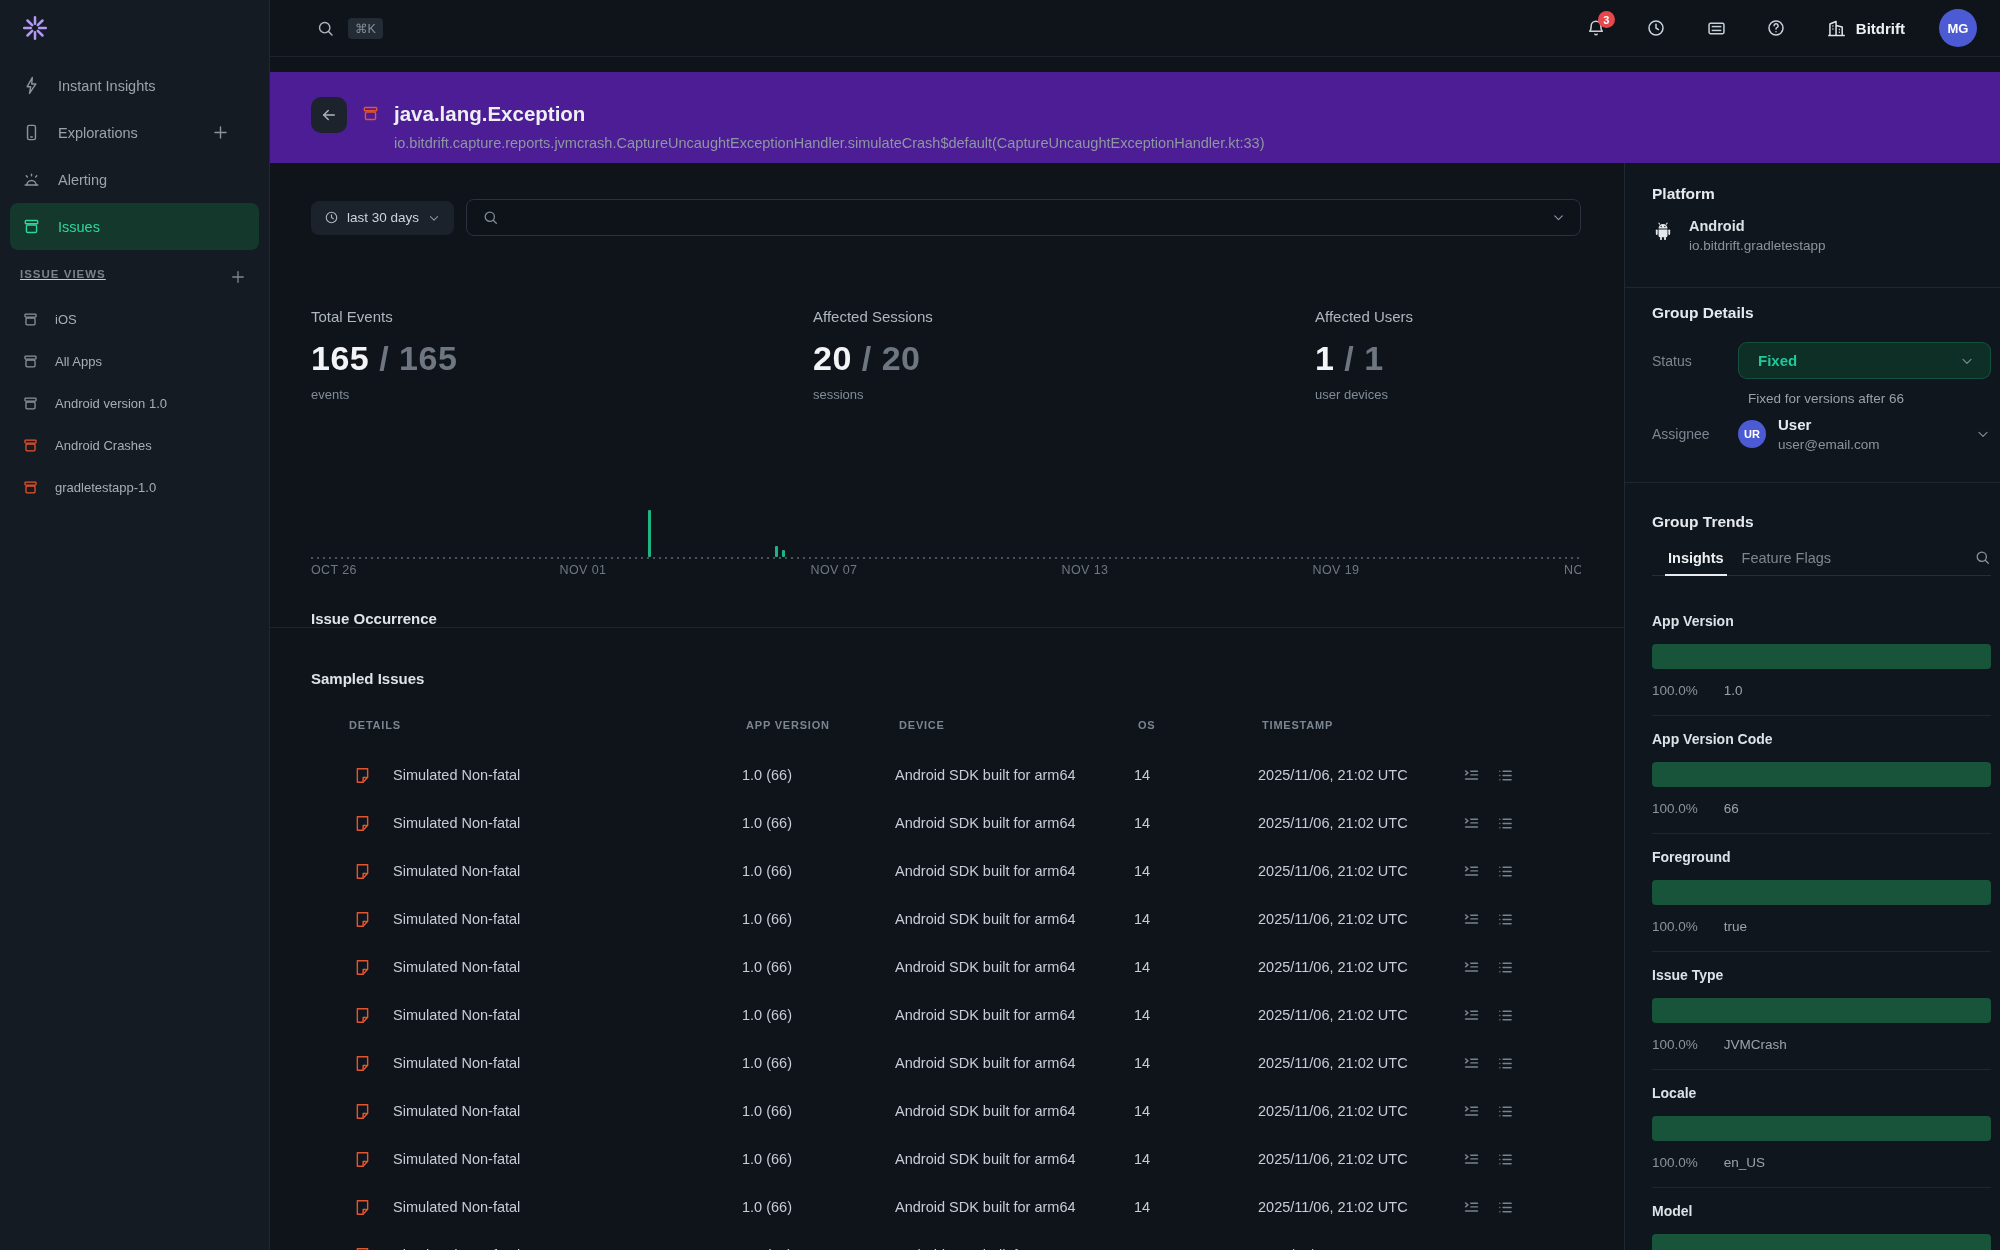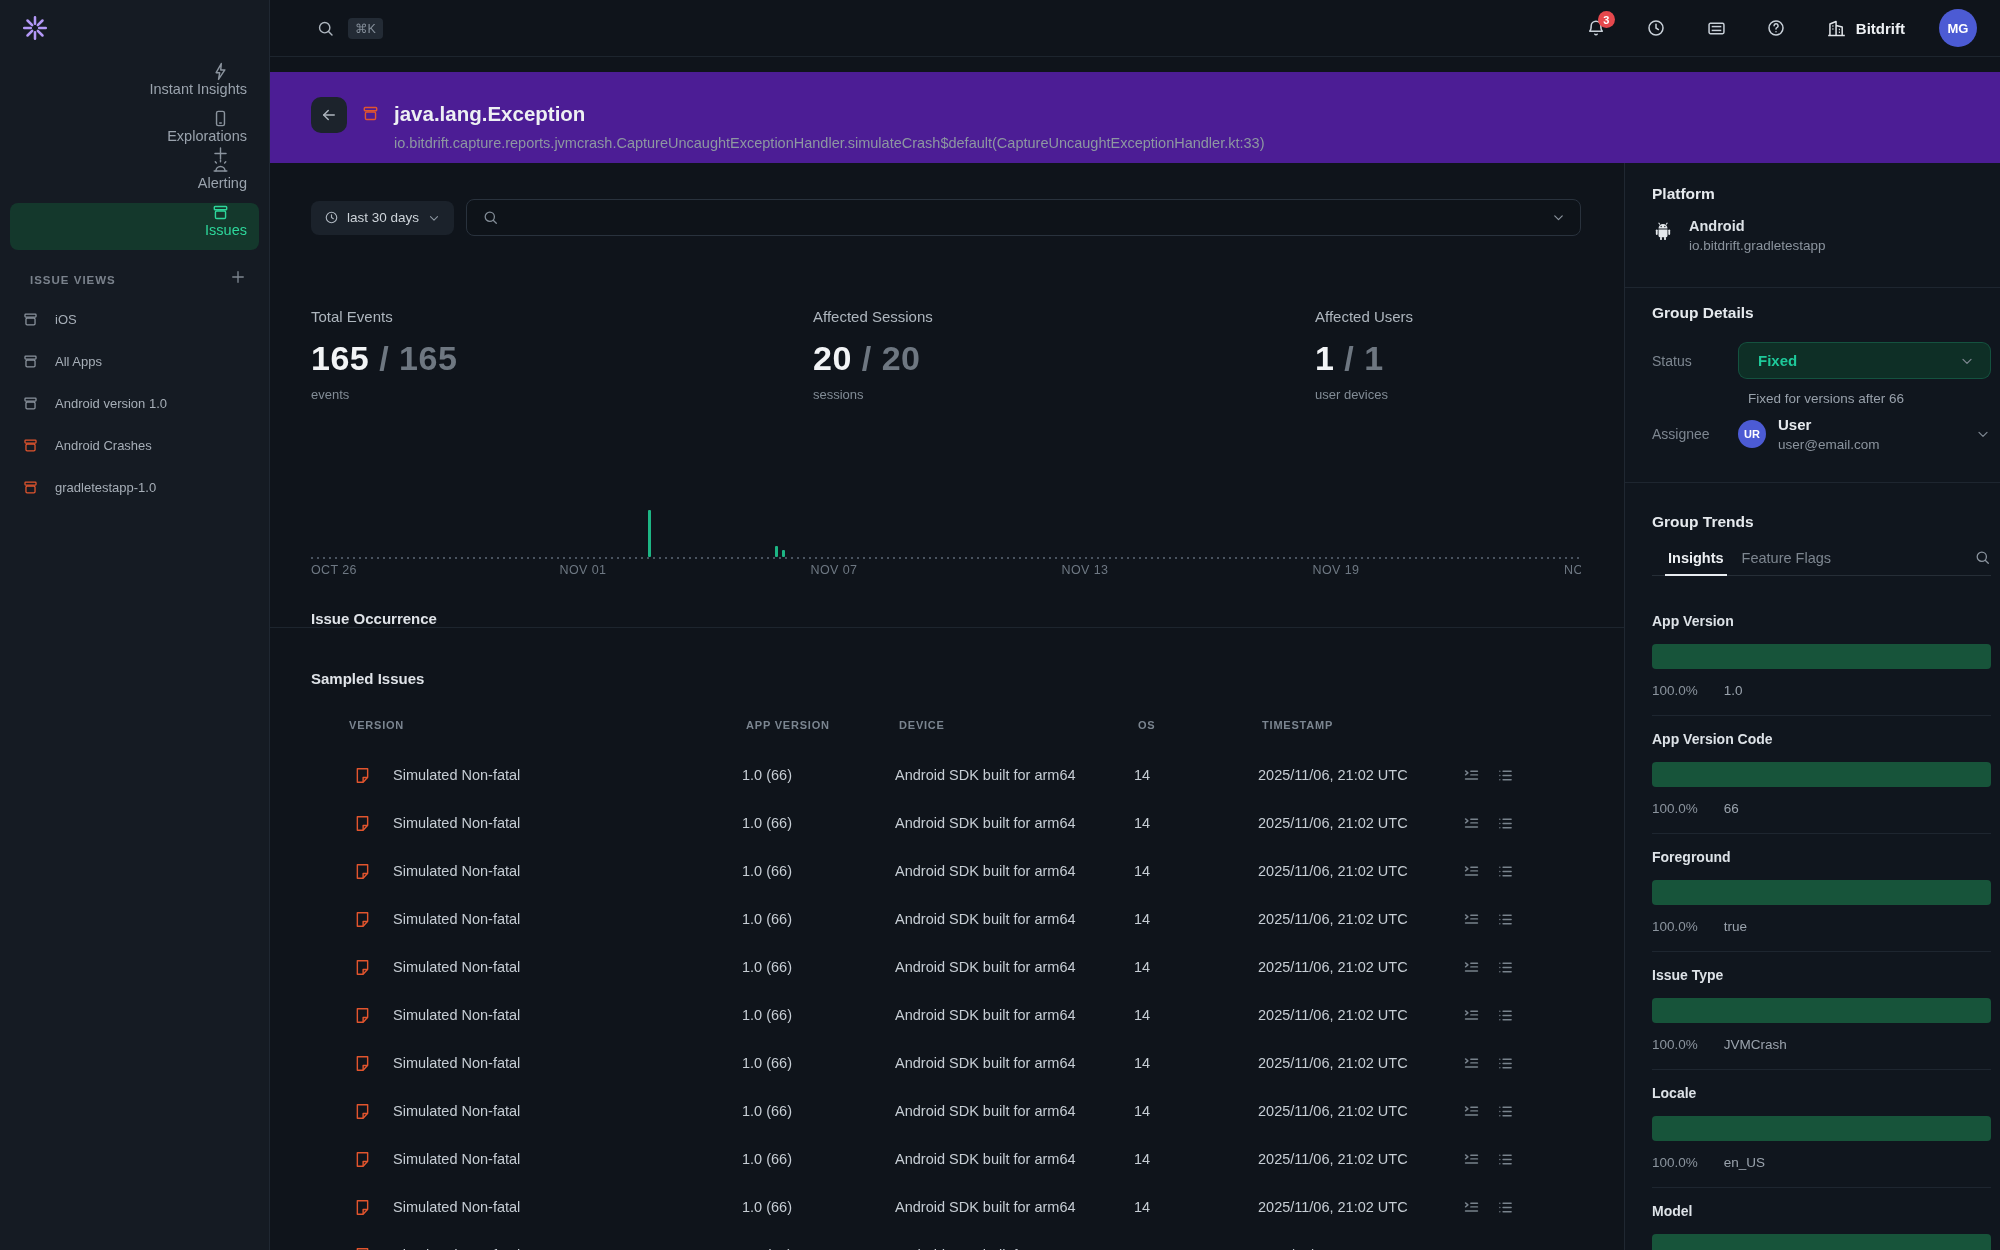--- a/index.html
+++ b/index.html
@@ -6,27 +6,27 @@
   html,body { background:#0b0f14; }
   body { font-family:"Liberation Sans", sans-serif; }
   .app { position:relative; width:2000px; height:1250px; overflow:hidden; background:#0f141b; color:#c6cdd4; }
   svg { display:block; width:100%; height:100%; }
   .icon { display:inline-flex; flex:none; }
 
   
   .sidebar { position:absolute; left:0; top:0; width:270px; height:1250px; background:#151b23; border-right:1px solid #202832; }
   .logo { position:absolute; left:20px; top:13px; width:30px; height:30px; }
   .nav { position:absolute; left:10px; top:62px; right:10px; }
-  .nav-item { display:flex; align-items:flex-end; height:47px; padding:0 12px; border-radius:8px; color:#9aa3ad; font-size:14.5px; cursor:pointer;flex-direction:column; }
+  .nav-item { display:flex; align-items:center; height:47px; padding:0 12px; border-radius:8px; color:#9aa3ad; font-size:14.5px; cursor:pointer; }
   .nav-item .icon { width:19px; height:19px; color:#8b949e; margin-right:17px; }
   .nav-item.active { background:#14382c; color:#2dd79b; }
   .nav-item.active .icon { color:#2dd79b; }
   .nav-item .grow { flex:1; }
   .plus-btn { width:18px; height:18px; color:#7d8690; }
-  .views-header { position:absolute; left:30px; right:22px; top:268px; display:flex; align-items:flex-end; }
+  .views-header { position:absolute; left:20px; right:22px; top:268px; display:flex; align-items:flex-start;text-decoration:underline; }
   .views-label { flex:1; font-size:11.5px; font-weight:bold; letter-spacing:1px; color:#7a828c; }
   .views { position:absolute; left:10px; right:10px; top:298px; }
   .view-item { display:flex; align-items:center; height:42px; padding:0 12px; border-radius:8px; color:#a6aeb7; font-size:13px; cursor:pointer; }
   .view-item .icon { width:17px; height:17px; color:#8b949e; margin-right:16px; }
   .view-item.orange .icon { color:#e2552e; }
 
   
   .topbar { position:absolute; left:270px; top:0; width:1730px; height:57px; background:#0f141b; border-bottom:1px solid #1d252e; display:flex; align-items:center; }
   .tb-search { display:flex; align-items:center; gap:13px; padding-left:46px; cursor:pointer; }
   .tb-search .icon { width:19px; height:19px; color:#aeb6bf; }
@@ -371,21 +371,21 @@
         <span class="x-tick" style="left: 774px; transform: translateX(-50%);">NOV 13</span>
         <span class="x-tick" style="left: 1025px; transform: translateX(-50%);">NOV 19</span>
         <span class="x-tick" style="left: 1253px;">NO</span>
       </div>
 
     <div class="main-divider"></div>
 
     <div class="sampled-title">Sampled Issues</div>
     <div class="issues-table">
       <div class="t-head">
-          <div>VERSION</div>
+          <div>DETAILS</div>
           <div>APP VERSION</div>
           <div>DEVICE</div>
           <div>OS</div>
           <div>TIMESTAMP</div>
           <div></div>
         </div>
       <div class="t-body">
           <div class="t-row">
             <div class="cell-details">
               <span class="icon">

